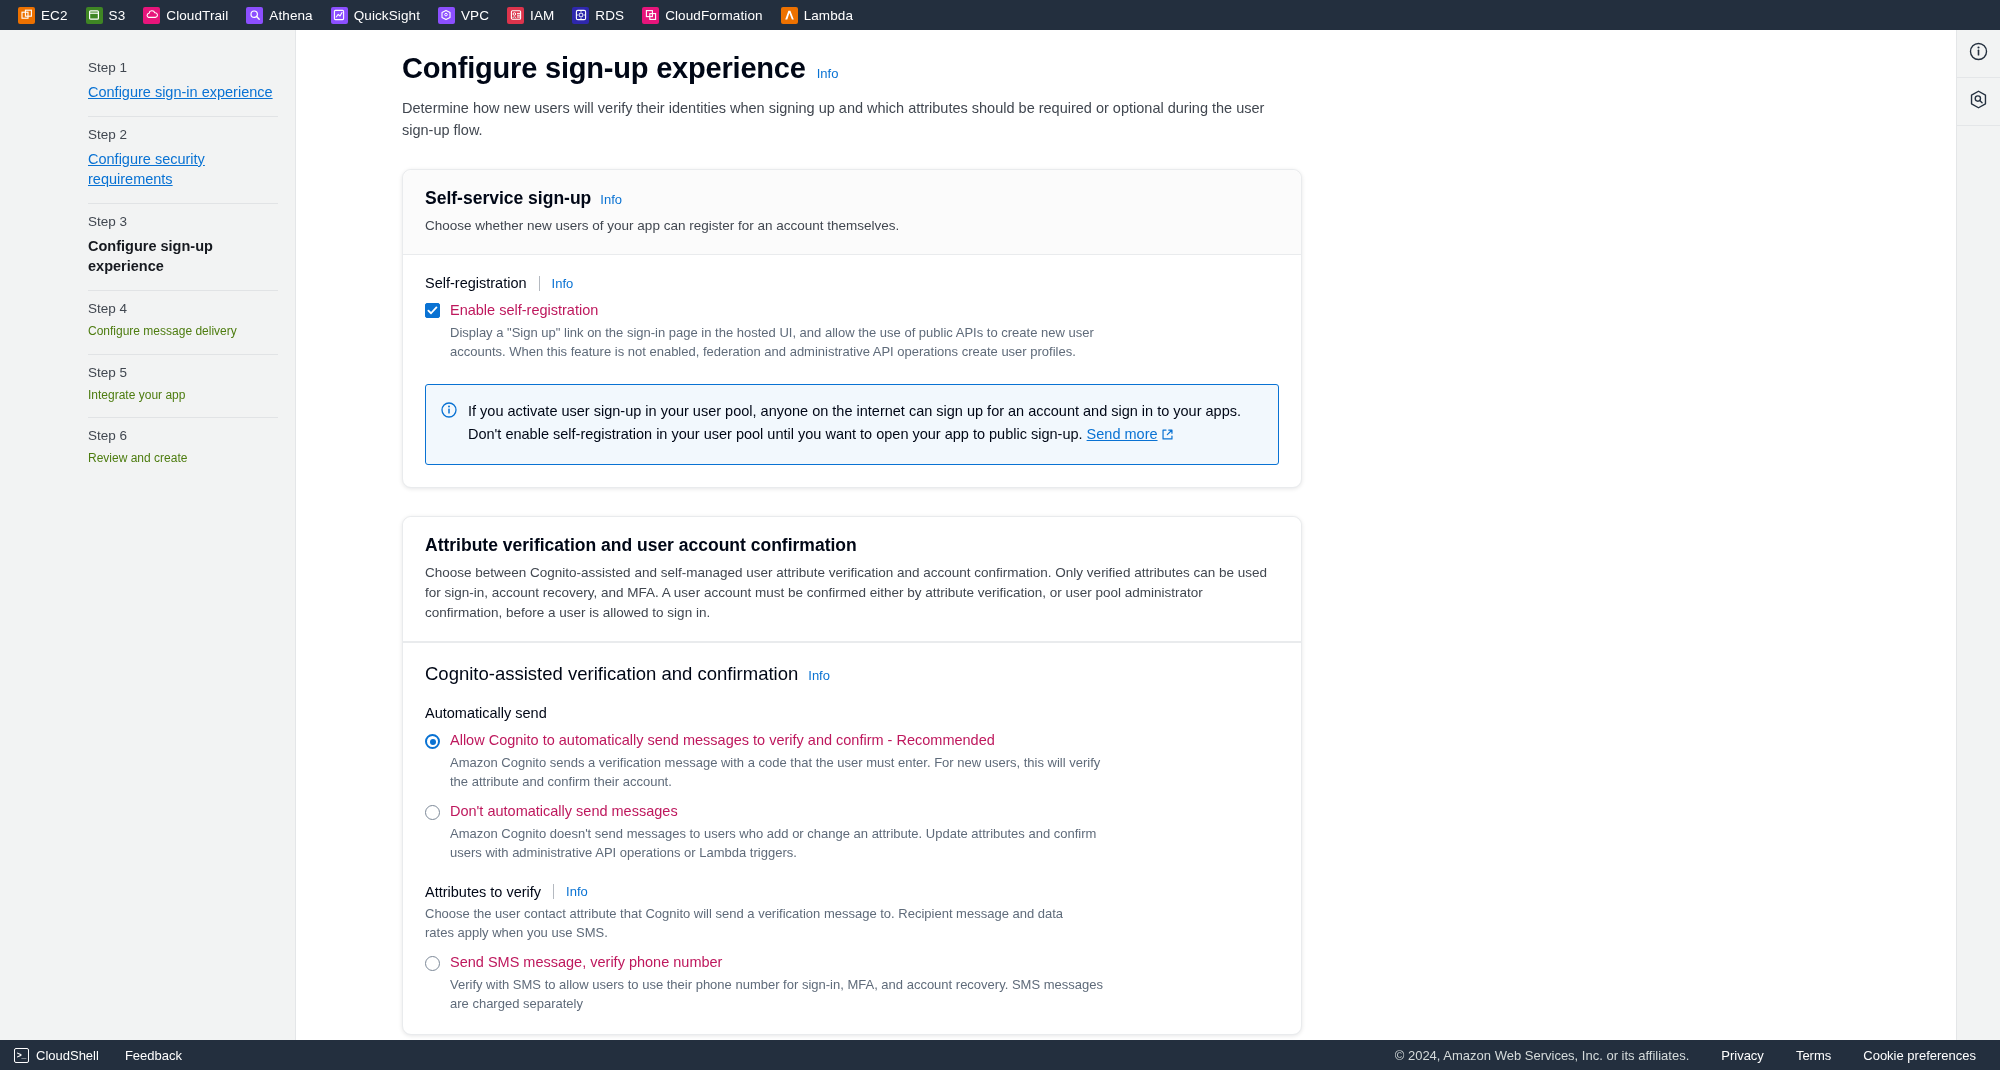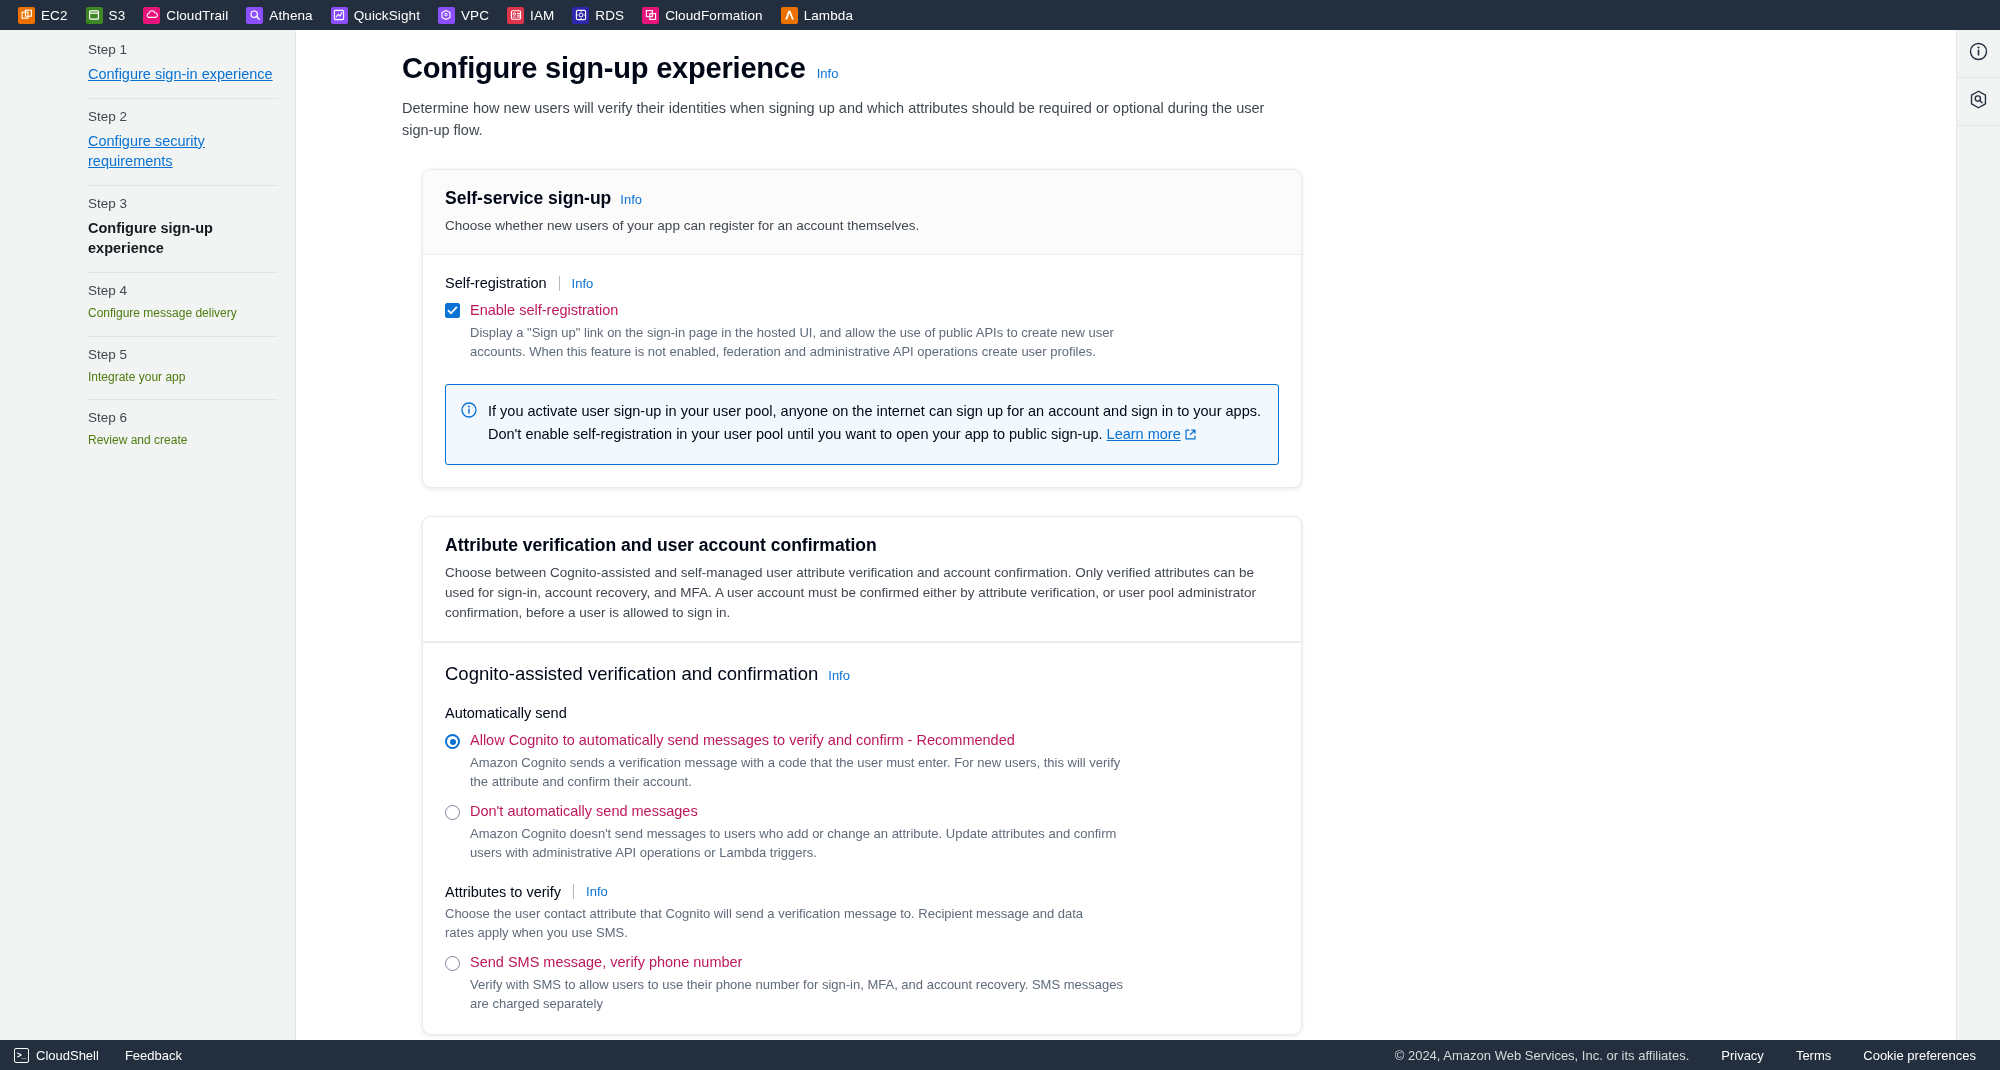--- a/index.html
+++ b/index.html
@@ -43,21 +43,21 @@
   }
   .hamburger span { display: block; height: 2.5px; background: #16191f; border-radius: 1px; }
 
   
   .leftnav {
     position: absolute; left: 0; top: 30px;
     width: 296px; height: 1010px;
     background: #f2f3f3;
     border-right: 1px solid #e4e6e8;
   }
-  .steps { position: absolute; left: 88px; top: 2px; width: 190px; }
+  .steps { position: absolute; left: 88px; top: 20px; width: 190px; }
   .step-block { padding: 10px 0 14px 0; border-bottom: 1px solid #e1e3e5; }
   .step-block:last-child { border-bottom: none; }
   .step-num { font-size: 13.5px; color: #414750; margin-bottom: 7px; }
   .step-link {
     font-size: 14.5px; color: #0972d3; text-decoration: underline;
     cursor: pointer; line-height: 1.38; display: block;
   }
   .step-plain { font-size: 12px; color: #4d7c0f; line-height: 1.38; }
   .step-current { font-size: 14.5px; color: #16191f; font-weight: bold; line-height: 1.38; }
 
@@ -75,21 +75,20 @@
   .info-link { font-size: 13px; color: #0972d3; text-decoration: none; cursor: pointer; font-weight: 400; }
   .page-desc { margin-top: 12px; font-size: 14.5px; color: #414750; line-height: 1.52; max-width: 870px; }
 
   
   .card {
     margin-top: 28px;
     background: #ffffff;
     border: 1px solid #e9ebed;
     border-radius: 9px;
     box-shadow: 0 1px 4px rgba(0,7,22,.10);
-    margin-left: 20px;
   }
   .card-header {
     background: #fbfbfb;
     border-bottom: 1px solid #e9ebed;
     border-radius: 9px 9px 0 0;
     padding: 18px 22px 18px 22px;
   }
   .card-header.plain { background: #ffffff; }
   .card-title-row { display: flex; align-items: baseline; gap: 9px; }
   .card-title { font-size: 17.5px; font-weight: bold; color: #000716; }
@@ -340,21 +339,21 @@
 
         <div class="alert">
           <span class="alert-ico">
             <svg width="16" height="16" viewBox="0 0 16 16">
               <circle cx="8" cy="8" r="7" fill="none" stroke="#0972d3" stroke-width="1.3"></circle>
               <circle cx="8" cy="4.5" r="0.95" fill="#0972d3"></circle>
               <rect x="7.25" y="6.4" width="1.5" height="5.2" rx=".6" fill="#0972d3"></rect>
             </svg>
           </span>
           <span class="alert-text">
-            <span>If you activate user sign-up in your user pool, anyone on the internet can sign up for an account and sign in to your apps. Don't enable self-registration in your user pool until you want to open your app to public sign-up. </span><a class="alert-link">Learn more</a><span class="ext-ico"><svg width="13" height="13" viewBox="0 0 14 14">
+            <span>If you activate user sign-up in your user pool, anyone on the internet can sign up for an account and sign in to your apps. Don't enable self-registration in your user pool until you want to open your app to public sign-up. </span><a class="alert-link">Send more</a><span class="ext-ico"><svg width="13" height="13" viewBox="0 0 14 14">
                   <path d="M5.4 2.2H2.2v9.6h9.6V8.6" fill="none" stroke="#0972d3" stroke-width="1.3" stroke-linecap="round" stroke-linejoin="round"></path>
                   <path d="M8.3 2.2h3.5v3.5M11.6 2.4 6.8 7.2" fill="none" stroke="#0972d3" stroke-width="1.3" stroke-linecap="round" stroke-linejoin="round"></path>
                 </svg></span>
           </span>
         </div>
       </div>
     </div>
 
     <div class="card">
       <div class="card-header plain">

